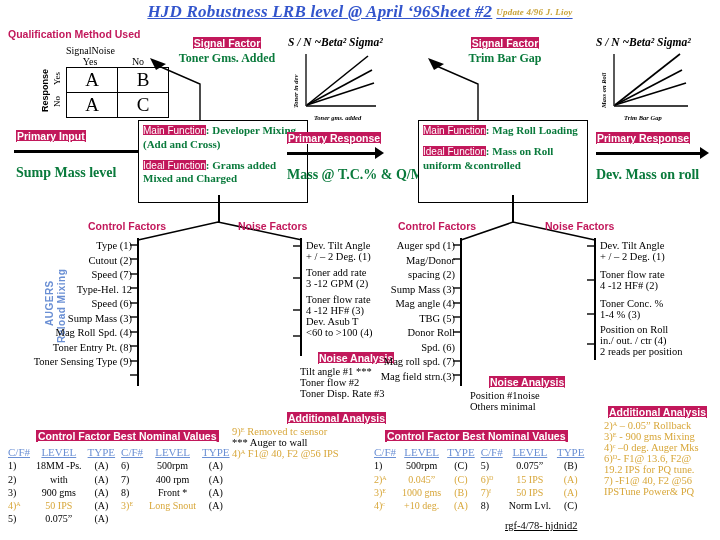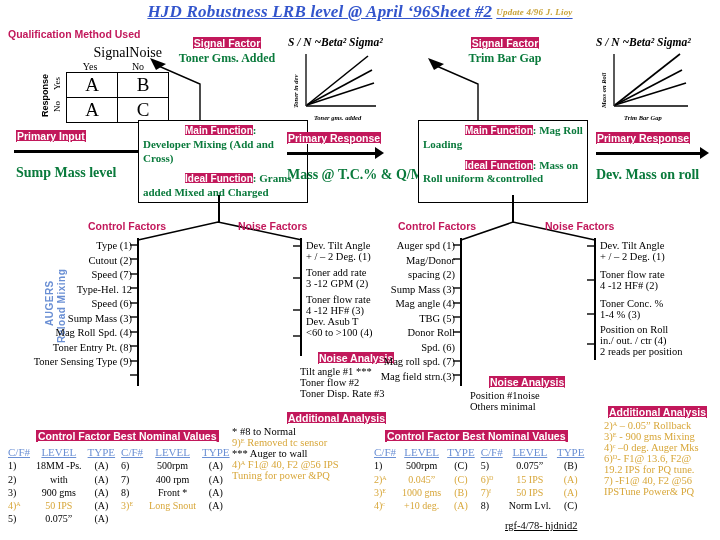--- a/index.html
+++ b/index.html
@@ -46,24 +46,23 @@
     writing-mode:vertical-rl;transform:rotate(180deg);
     font-size:9px;font-family:"Liberation Serif",serif;
   }
 
   
   .fnbox{
     border:1px solid #000;background:#fff;
     font-size:11px;line-height:1.25;padding:3px 4px;
   }
   .fnbox .lbl{
-    color:#ffffff;background:#c2185b;font-weight:bold;
+    color:#ffffff;background:#c2185b;font-weight:normal;
     font-family:"Liberation Sans",sans-serif;font-size:10px;
     text-decoration:underline;
-    margin-left:42px;
   }
   .fnbox .txt{color:#0a7a3c;font-weight:bold;}
 
   
   .snchart{border:0;}
   .sncap{
     font-style:italic;font-weight:bold;font-size:11.5px;
     font-family:"Liberation Serif",serif;color:#000;white-space:nowrap;
   }
   .axlab{
@@ -101,21 +100,21 @@
 <div class="abs title">
   <span>HJD Robustness LRB level @ April ‘96Sheet #2</span><span class="upd">Update 4/96 J. Lioy</span>
 </div>
 
 <div class="abs redhdr" style="left:8px;top:28px;">Qualification Method Used</div>
 
 <div class="abs" style="left:40px;top:45px;">
   <div style="display:flex;align-items:flex-end;">
     <div style="width:26px;"></div>
     <div>
-      <div style="text-align:right;font-size:14px;font-family:'Liberation Serif',serif;">SignalNoise</div>
+      <div style="text-align:left;font-size:10px;font-family:'Liberation Serif',serif;">SignalNoise</div>
       <div style="display:flex;">
         <div class="qm-colhdr">Yes</div>
         <div class="qm-colhdr">No</div>
       </div>
     </div>
   </div>
   <div style="display:flex;">
     <div class="vlabel" style="height:46px;width:12px;text-align:center;">Response</div>
     <div style="width:14px;">
       <div class="vlabel-sm" style="height:23px;text-align:center;">Yes</div>
@@ -276,25 +275,23 @@
 
 <div class="abs redhdr-u" style="left:318px;top:352px;">Noise Analysis</div>
 <div class="abs" style="left:300px;top:366px;width:150px;">
   <div class="fitem">Tilt angle #1 ***</div>
   <div class="fitem">Toner flow #2</div>
   <div class="fitem">Toner Disp. Rate #3</div>
 </div>
 
 <div class="abs redhdr-u" style="left:287px;top:412px;">Additional Analysis</div>
 <div class="abs" style="left:232px;top:426px;width:180px;">
-  <div class="fitem">* #8 to Normal</div>
   <div class="fitem amber">9)ᴱ Removed tc sensor</div>
   <div class="fitem">*** Auger to wall</div>
   <div class="fitem amber">4)ᴬ F1@ 40, F2 @56 IPS</div>
-  <div class="fitem amber">Tuning for power &amp;PQ</div>
 </div>
 
 <div class="abs banner" style="left:36px;top:430px;">Control Factor  Best Nominal Values</div>
 <table class="abs cfv" style="left:4px;top:444px;">
   <tbody>
       <tr>
     <td class="cfhdr">C/F#</td>
     <td class="cfhdr" style="text-align:center;">LEVEL</td>
     <td class="cfhdr">TYPE</td>
     <td class="cfhdr">C/F#</td>

